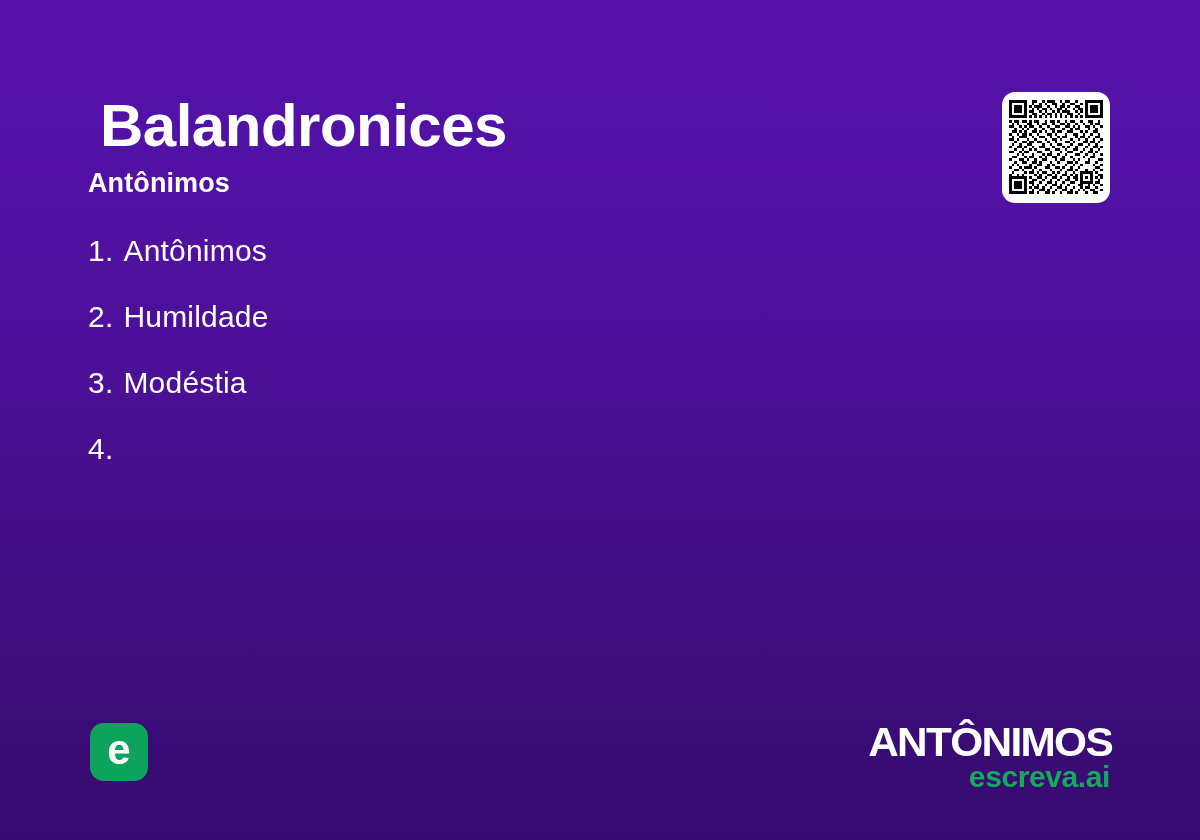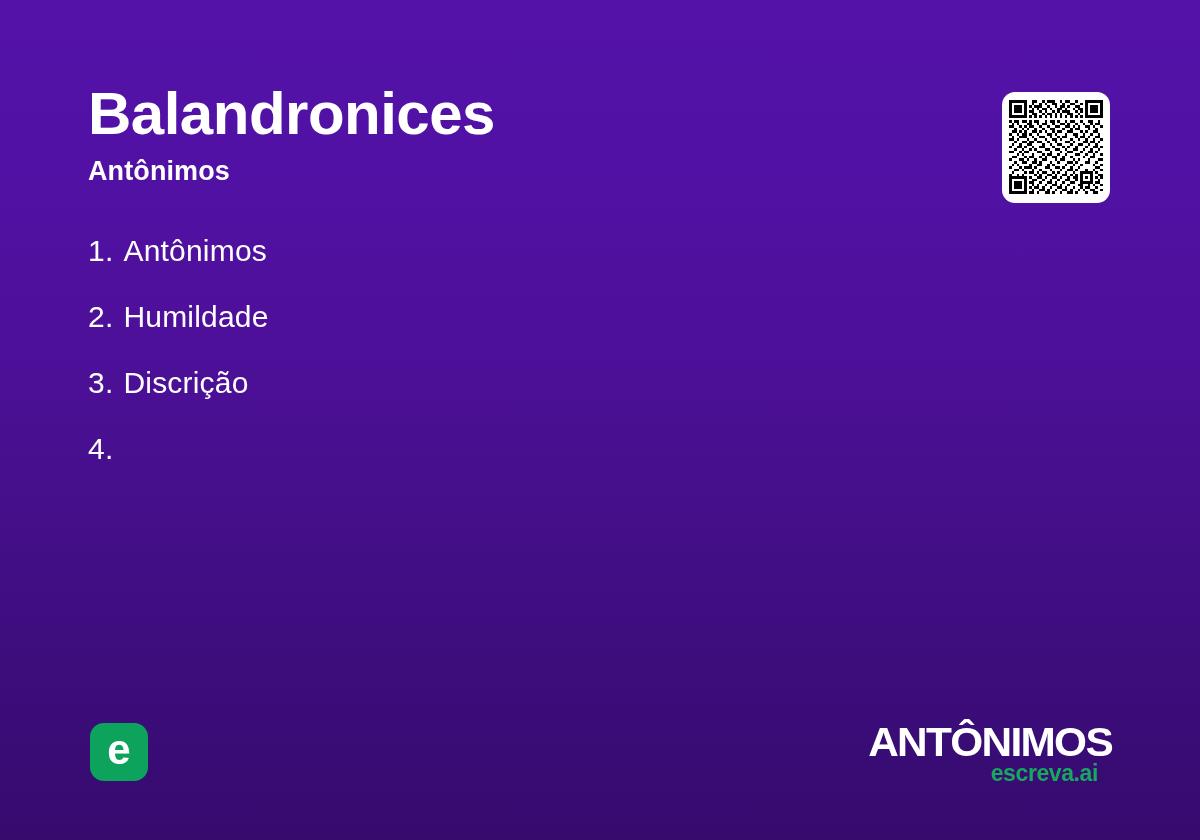--- a/index.html
+++ b/index.html
@@ -24,21 +24,21 @@
   }
 
   
   #headline-block {
     position: absolute;
     left: 88px;
     top: 84px;
     width: 860px;
   }
   #page-title {
-    margin: 0;
+    margin: 12px;
     font-size: 60px;
     line-height: 1.0;
     font-weight: 700;
     letter-spacing: -0.5px;
     color: #ffffff;
     white-space: nowrap;
   }
   #page-subtitle {
     margin: 14px 0 0 0;
     font-size: 27px;
@@ -131,27 +131,27 @@
     line-height: 0.92;
     font-weight: 700;
     color: #ffffff;
     letter-spacing: -1.6px;
     transform: scaleX(1.06);
     transform-origin: right center;
     white-space: nowrap;
   }
   #brand-wordmark-sub {
     display: block;
-    font-size: 23px;
+    font-size: 30px;
     line-height: 1.0;
     font-weight: 700;
     color: #16a85e;
     letter-spacing: -0.4px;
     margin-top: 1px;
-    margin-right: 14px;
+    margin-right: 2px;
     white-space: nowrap;
   }
 </style>
 </head>
 <body>
 
 <div id="card">
 
   <div id="headline-block">
     <h1 id="page-title">Balandronices</h1>
@@ -162,21 +162,21 @@
     <li>
       <span class="item-index">1.</span>
       <span class="item-text">Antônimos</span>
     </li>
     <li>
       <span class="item-index">2.</span>
       <span class="item-text">Humildade</span>
     </li>
     <li>
       <span class="item-index">3.</span>
-      <span class="item-text">Discrição</span>
+      <span class="item-text">Modéstia</span>
     </li>
     <li>
       <span class="item-index">4.</span>
     </li>
   </ul>
 
   <div id="qr-card">
     <svg id="qr-code" viewBox="0 0 37 37" shape-rendering="crispEdges">
       <rect width="37" height="37" fill="#ffffff"></rect>
       <g fill="#000000">

